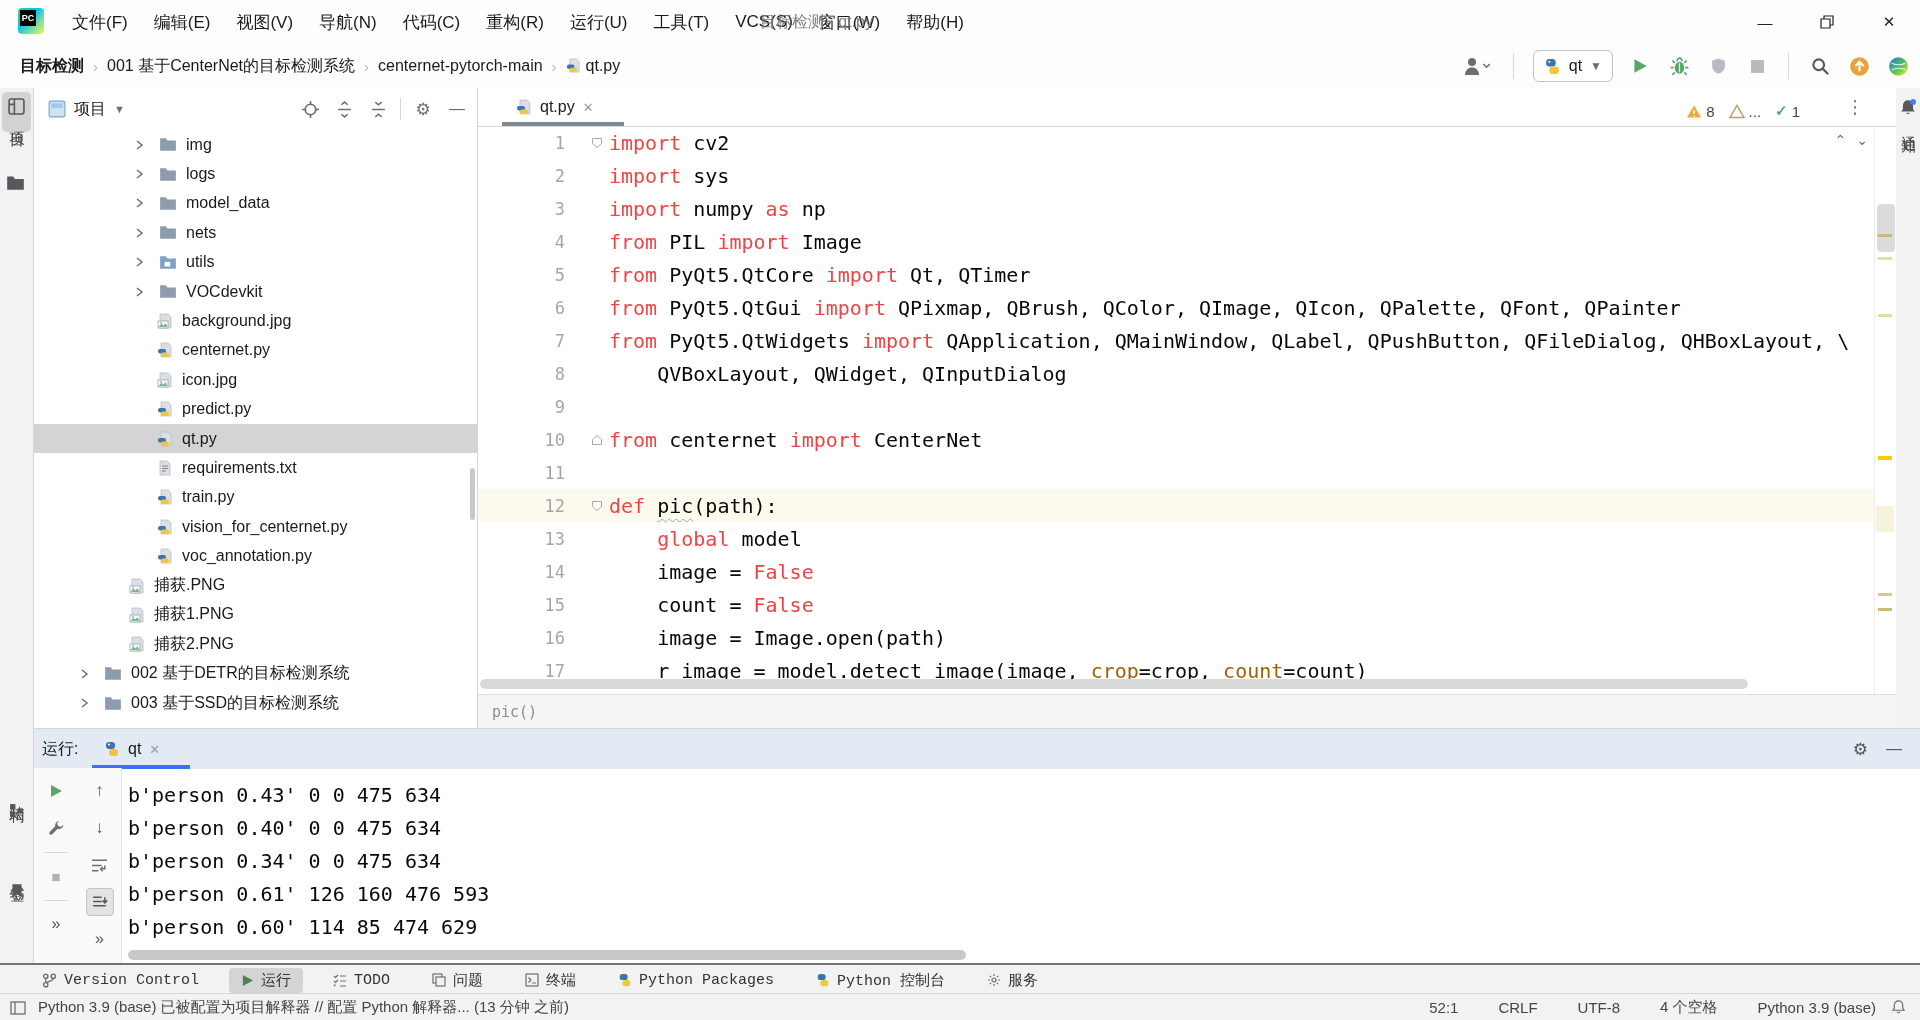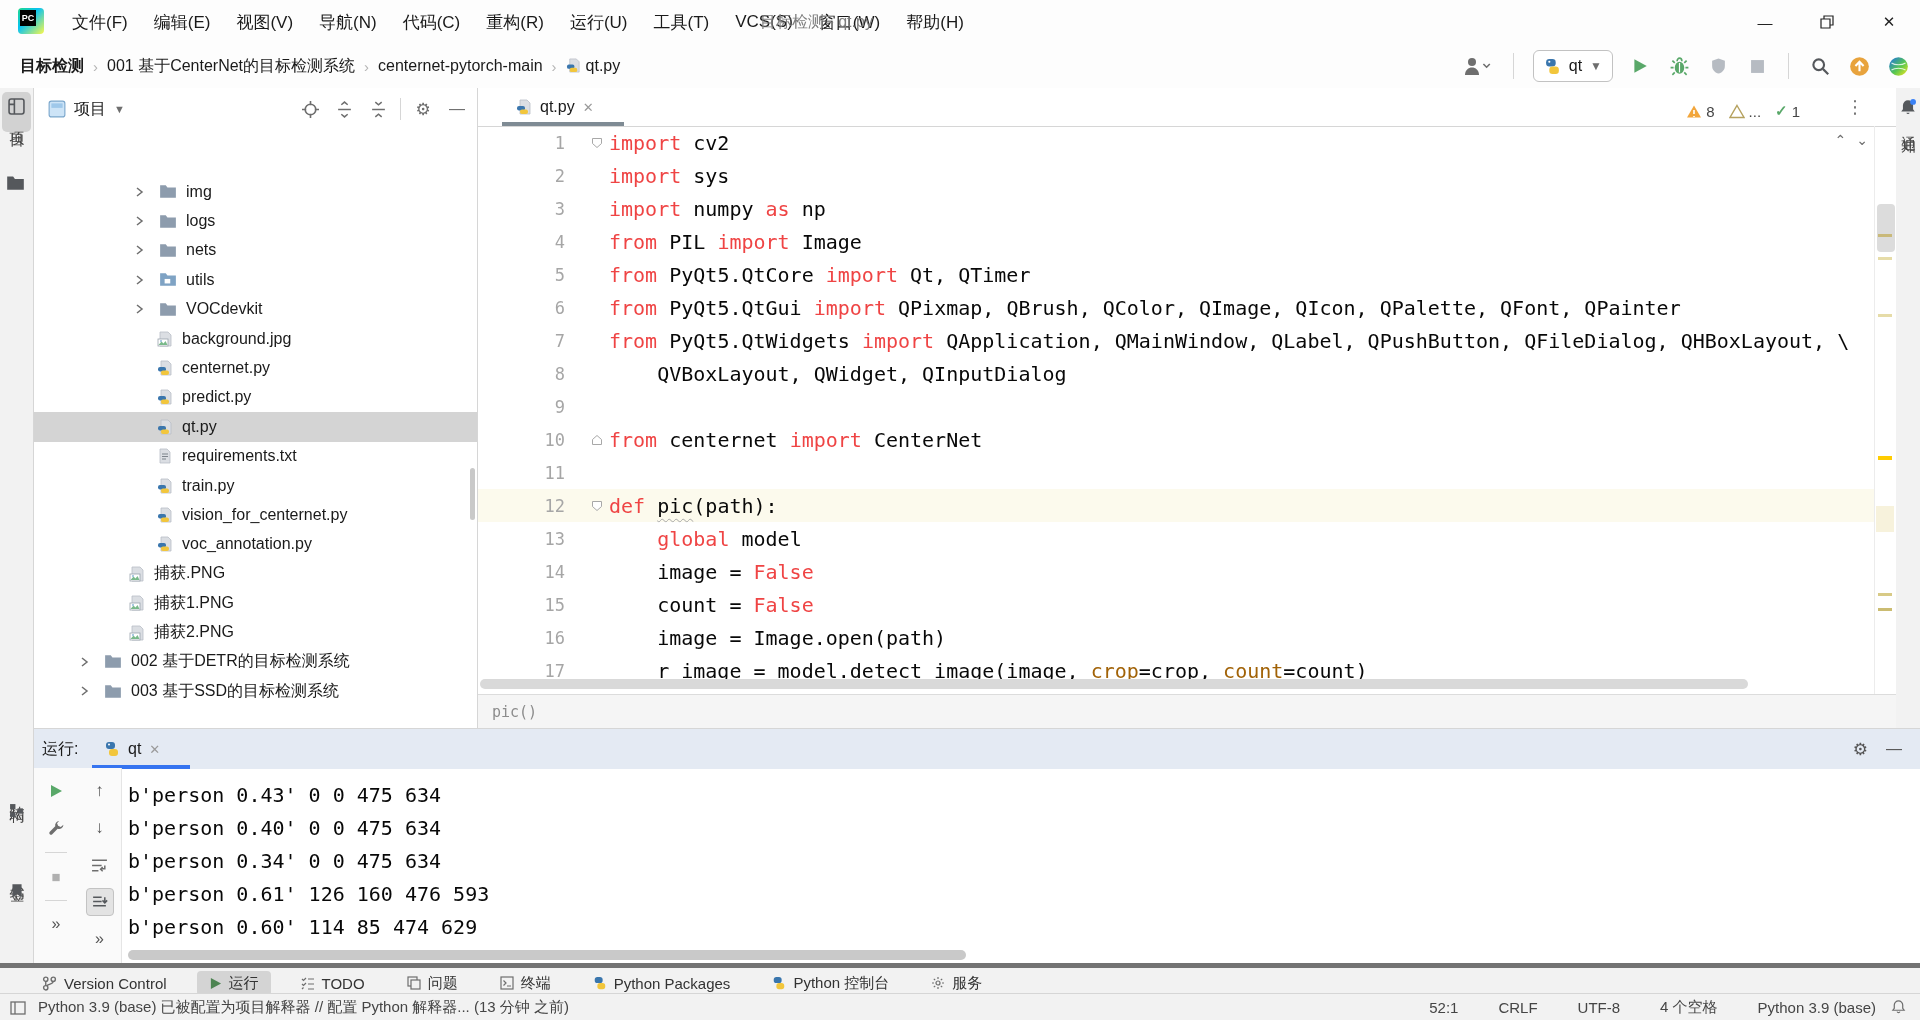--- a/index.html
+++ b/index.html
@@ -84,22 +84,22 @@
   .run-col{position:absolute;top:40px;bottom:0;display:flex;flex-direction:column;align-items:center;background:#fafafa;}
   #run-col1{left:0;width:44px;border-right:1px solid #e5e5e5;}
   #run-col2{left:44px;width:43px;border-right:1px solid #e5e5e5;}
   .rc-ic{width:28px;height:28px;display:flex;align-items:center;justify-content:center;margin-top:9px;color:#555;}
   .rc-div{width:22px;height:1px;background:#d6d6d6;margin-top:10px;}
   .rc-sel{background:#e3e3e3;border:1px solid #c3c3c3;border-radius:4px;box-sizing:border-box;}
   #console{position:absolute;left:94px;top:50px;font-family:"DejaVu Sans Mono",monospace;font-size:20px;color:#080808;}
   .console-line{height:33px;display:flex;align-items:center;white-space:pre;}
   #con-hscroll{position:absolute;left:94px;top:222px;width:838px;height:10px;background:#c9c9c9;border-radius:5px;}
   
-  #toolbar-bottom{position:absolute;left:0;top:963px;width:1920px;height:30px;background:#f2f2f2;border-top:5px solid #737373;
-    display:flex;align-items:center;font-size:15px;color:#333;}
+  #toolbar-bottom{position:absolute;left:0;top:963px;width:1920px;height:30px;background:#f2f2f2;border-top:2px solid #737373;
+    display:flex;align-items:center;font-size:15px;color:#333;font-family:Liberation Mono, monospace;}
   .tw-btn{display:flex;align-items:center;gap:7px;padding:3px 12px;border-radius:4px;white-space:nowrap;margin-right:18px;}
   .tw-btn.active{background:#d4d4d4;}
   #statusbar{position:absolute;left:0;top:993px;width:1920px;height:27px;background:#f2f2f2;border-top:1px solid #d6d6d6;
     font-size:15px;color:#454545;}
   #status-left{position:absolute;left:10px;top:0;height:27px;display:flex;align-items:center;gap:12px;}
   #status-right{position:absolute;right:44px;top:0;height:27px;display:flex;align-items:center;gap:40px;}
   #status-bell{position:absolute;right:14px;top:5px;}
 </style>
 </head>
 <body>
@@ -287,84 +287,97 @@
               <path d="M2 8h12" stroke="#6e6e6e" stroke-width="1.4"></path>
               <path d="M5 1l3 2.5L11 1M5 15l3-2.5L11 15" stroke="#6e6e6e" stroke-width="1.4" fill="none"></path>
             </svg>
         </span>
         <span style="width:1px;height:22px;background:#d6d6d6"></span>
         <span class="tool-ic" style="font-size:17px">⚙</span>
         <span class="tool-ic">—</span>
       </div>
     </div>
     <div id="tree">
-        <div class="tree-row" style="padding-left: 99px; margin-top: 47px;">
-          <span class="tree-chev">
-            <svg width="12" height="12" viewBox="0 0 12 12">
-              <path d="M4 2l5 4-5 4" fill="none" stroke="#6e6e6e" stroke-width="1.5"></path>
-            </svg>
-          </span>
-          <span class="tree-ic">
-            <svg width="18" height="15" viewBox="0 0 16 13">
-              <path d="M1 1h5l1.5 2H15v9H1z" fill="#8d9cad"></path>
-            </svg>
-          </span>
-          <span>img</span>
-        </div>
         <div class="tree-row" style="padding-left: 99px;">
           <span class="tree-chev">
             <svg width="12" height="12" viewBox="0 0 12 12">
               <path d="M4 2l5 4-5 4" fill="none" stroke="#6e6e6e" stroke-width="1.5"></path>
             </svg>
           </span>
           <span class="tree-ic">
             <svg width="18" height="15" viewBox="0 0 16 13">
               <path d="M1 1h5l1.5 2H15v9H1z" fill="#8d9cad"></path>
             </svg>
           </span>
-          <span>logs</span>
+          <span>img</span>
         </div>
         <div class="tree-row" style="padding-left: 99px;">
           <span class="tree-chev">
             <svg width="12" height="12" viewBox="0 0 12 12">
               <path d="M4 2l5 4-5 4" fill="none" stroke="#6e6e6e" stroke-width="1.5"></path>
             </svg>
           </span>
           <span class="tree-ic">
             <svg width="18" height="15" viewBox="0 0 16 13">
               <path d="M1 1h5l1.5 2H15v9H1z" fill="#8d9cad"></path>
             </svg>
           </span>
-          <span>nets</span>
+          <span>logs</span>
         </div>
         <div class="tree-row" style="padding-left: 99px;">
           <span class="tree-chev">
             <svg width="12" height="12" viewBox="0 0 12 12">
               <path d="M4 2l5 4-5 4" fill="none" stroke="#6e6e6e" stroke-width="1.5"></path>
             </svg>
           </span>
           <span class="tree-ic">
             <svg width="18" height="15" viewBox="0 0 16 13">
-              <path d="M1 1h5l1.5 2H15v9H1z" fill="#7fa3c4"></path>
-              <rect x="5" y="6" width="5" height="4" fill="#fff"></rect>
-            </svg>
-          </span>
-          <span>utils</span>
+              <path d="M1 1h5l1.5 2H15v9H1z" fill="#8d9cad"></path>
+            </svg>
+          </span>
+          <span>model_data</span>
         </div>
         <div class="tree-row" style="padding-left: 99px;">
           <span class="tree-chev">
             <svg width="12" height="12" viewBox="0 0 12 12">
               <path d="M4 2l5 4-5 4" fill="none" stroke="#6e6e6e" stroke-width="1.5"></path>
             </svg>
           </span>
           <span class="tree-ic">
             <svg width="18" height="15" viewBox="0 0 16 13">
               <path d="M1 1h5l1.5 2H15v9H1z" fill="#8d9cad"></path>
             </svg>
           </span>
+          <span>nets</span>
+        </div>
+        <div class="tree-row" style="padding-left: 99px;">
+          <span class="tree-chev">
+            <svg width="12" height="12" viewBox="0 0 12 12">
+              <path d="M4 2l5 4-5 4" fill="none" stroke="#6e6e6e" stroke-width="1.5"></path>
+            </svg>
+          </span>
+          <span class="tree-ic">
+            <svg width="18" height="15" viewBox="0 0 16 13">
+              <path d="M1 1h5l1.5 2H15v9H1z" fill="#7fa3c4"></path>
+              <rect x="5" y="6" width="5" height="4" fill="#fff"></rect>
+            </svg>
+          </span>
+          <span>utils</span>
+        </div>
+        <div class="tree-row" style="padding-left: 99px;">
+          <span class="tree-chev">
+            <svg width="12" height="12" viewBox="0 0 12 12">
+              <path d="M4 2l5 4-5 4" fill="none" stroke="#6e6e6e" stroke-width="1.5"></path>
+            </svg>
+          </span>
+          <span class="tree-ic">
+            <svg width="18" height="15" viewBox="0 0 16 13">
+              <path d="M1 1h5l1.5 2H15v9H1z" fill="#8d9cad"></path>
+            </svg>
+          </span>
           <span>VOCdevkit</span>
         </div>
         <div class="tree-row" style="padding-left: 123px;">
           <span class="tree-ic">
             <svg width="16" height="16" viewBox="0 0 16 16">
               <path d="M3 1h8l3 3v11H3z" fill="#dbdee3" stroke="#b9bec7" stroke-width="0.8"></path>
               <rect x="1" y="8" width="10" height="7" fill="#fff" stroke="#9aa3ad" stroke-width="0.8"></rect>
               <path d="M1.5 14l3-3.5 2 2 2-2.5 2 4z" fill="#79b98a"></path>
               <circle cx="4" cy="10" r="1" fill="#8fb8d8"></circle>
             </svg>
@@ -373,20 +386,31 @@
         </div>
         <div class="tree-row" style="padding-left: 123px;">
           <span class="tree-ic">
             <svg width="16" height="16" viewBox="0 0 16 16">
               <path d="M4 1h7l3 3v11H4z" fill="#dbdee3" stroke="#b9bec7" stroke-width="0.8"></path>
               <rect x="1" y="7" width="8" height="4.5" rx="2" fill="#3a76ad"></rect>
               <rect x="4" y="10.5" width="8" height="4.5" rx="2" fill="#f2c63c"></rect>
             </svg>
           </span>
           <span>centernet.py</span>
+        </div>
+        <div class="tree-row" style="padding-left: 123px;">
+          <span class="tree-ic">
+            <svg width="16" height="16" viewBox="0 0 16 16">
+              <path d="M3 1h8l3 3v11H3z" fill="#dbdee3" stroke="#b9bec7" stroke-width="0.8"></path>
+              <rect x="1" y="8" width="10" height="7" fill="#fff" stroke="#9aa3ad" stroke-width="0.8"></rect>
+              <path d="M1.5 14l3-3.5 2 2 2-2.5 2 4z" fill="#79b98a"></path>
+              <circle cx="4" cy="10" r="1" fill="#8fb8d8"></circle>
+            </svg>
+          </span>
+          <span>icon.jpg</span>
         </div>
         <div class="tree-row" style="padding-left: 123px;">
           <span class="tree-ic">
             <svg width="16" height="16" viewBox="0 0 16 16">
               <path d="M4 1h7l3 3v11H4z" fill="#dbdee3" stroke="#b9bec7" stroke-width="0.8"></path>
               <rect x="1" y="7" width="8" height="4.5" rx="2" fill="#3a76ad"></rect>
               <rect x="4" y="10.5" width="8" height="4.5" rx="2" fill="#f2c63c"></rect>
             </svg>
           </span>
           <span>predict.py</span>

